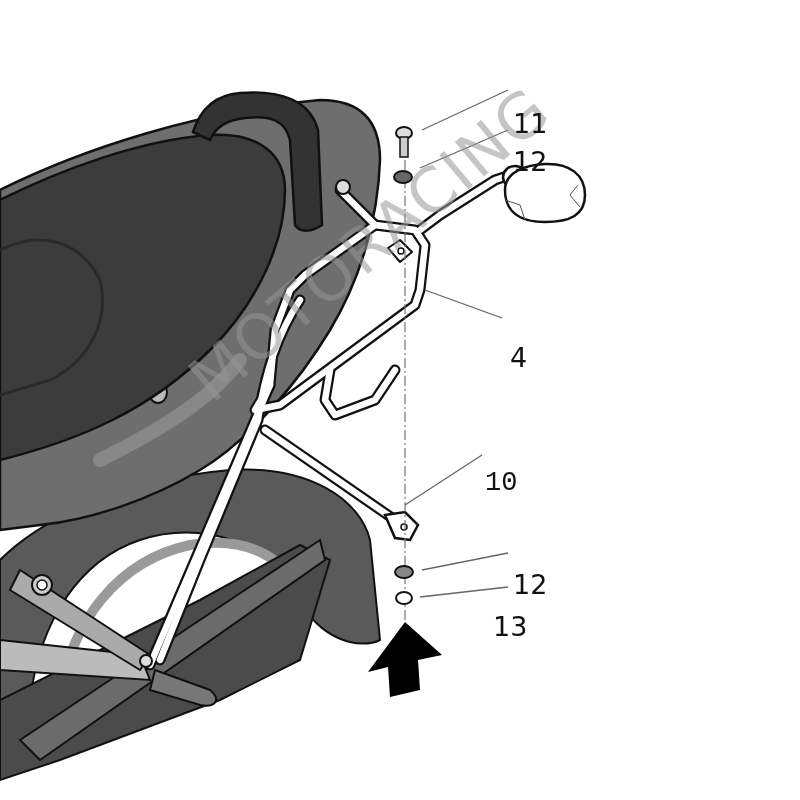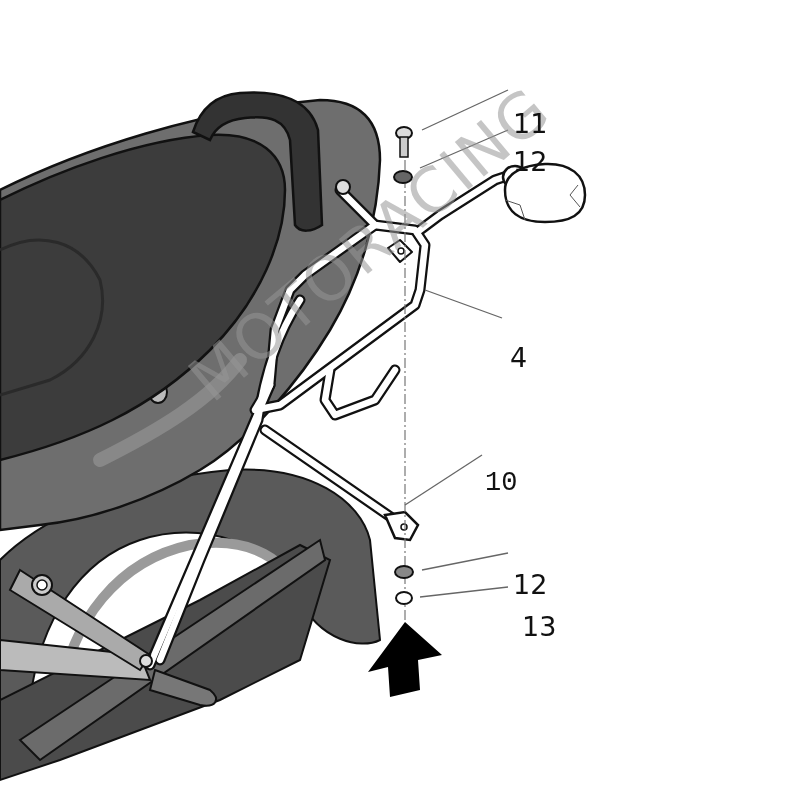--- a/index.html
+++ b/index.html
@@ -109,14 +109,14 @@
   <path d="M405,622 L442,655 L418,660 L420,690 L390,697 L388,667 L368,672 Z" fill="#000"></path>
 </svg>
 
 <div class="watermark">MOTORACING</div>
 
 <span class="callout" style="left:513px;top:78px;">11</span>
 <span class="callout" style="left:513px;top:116px;">12</span>
 <span class="callout" style="left:510px;top:312px;">4</span>
 <span class="callout" style="left:485px;top:438px;font-family:Liberation Mono, monospace;">10</span>
 <span class="callout" style="left:513px;top:539px;">12</span>
-<span class="callout" style="left:522px;top:581px;">13</span>
+<span class="callout" style="left:493px;top:581px;">13</span>
 </div>
 
 </body></html>

